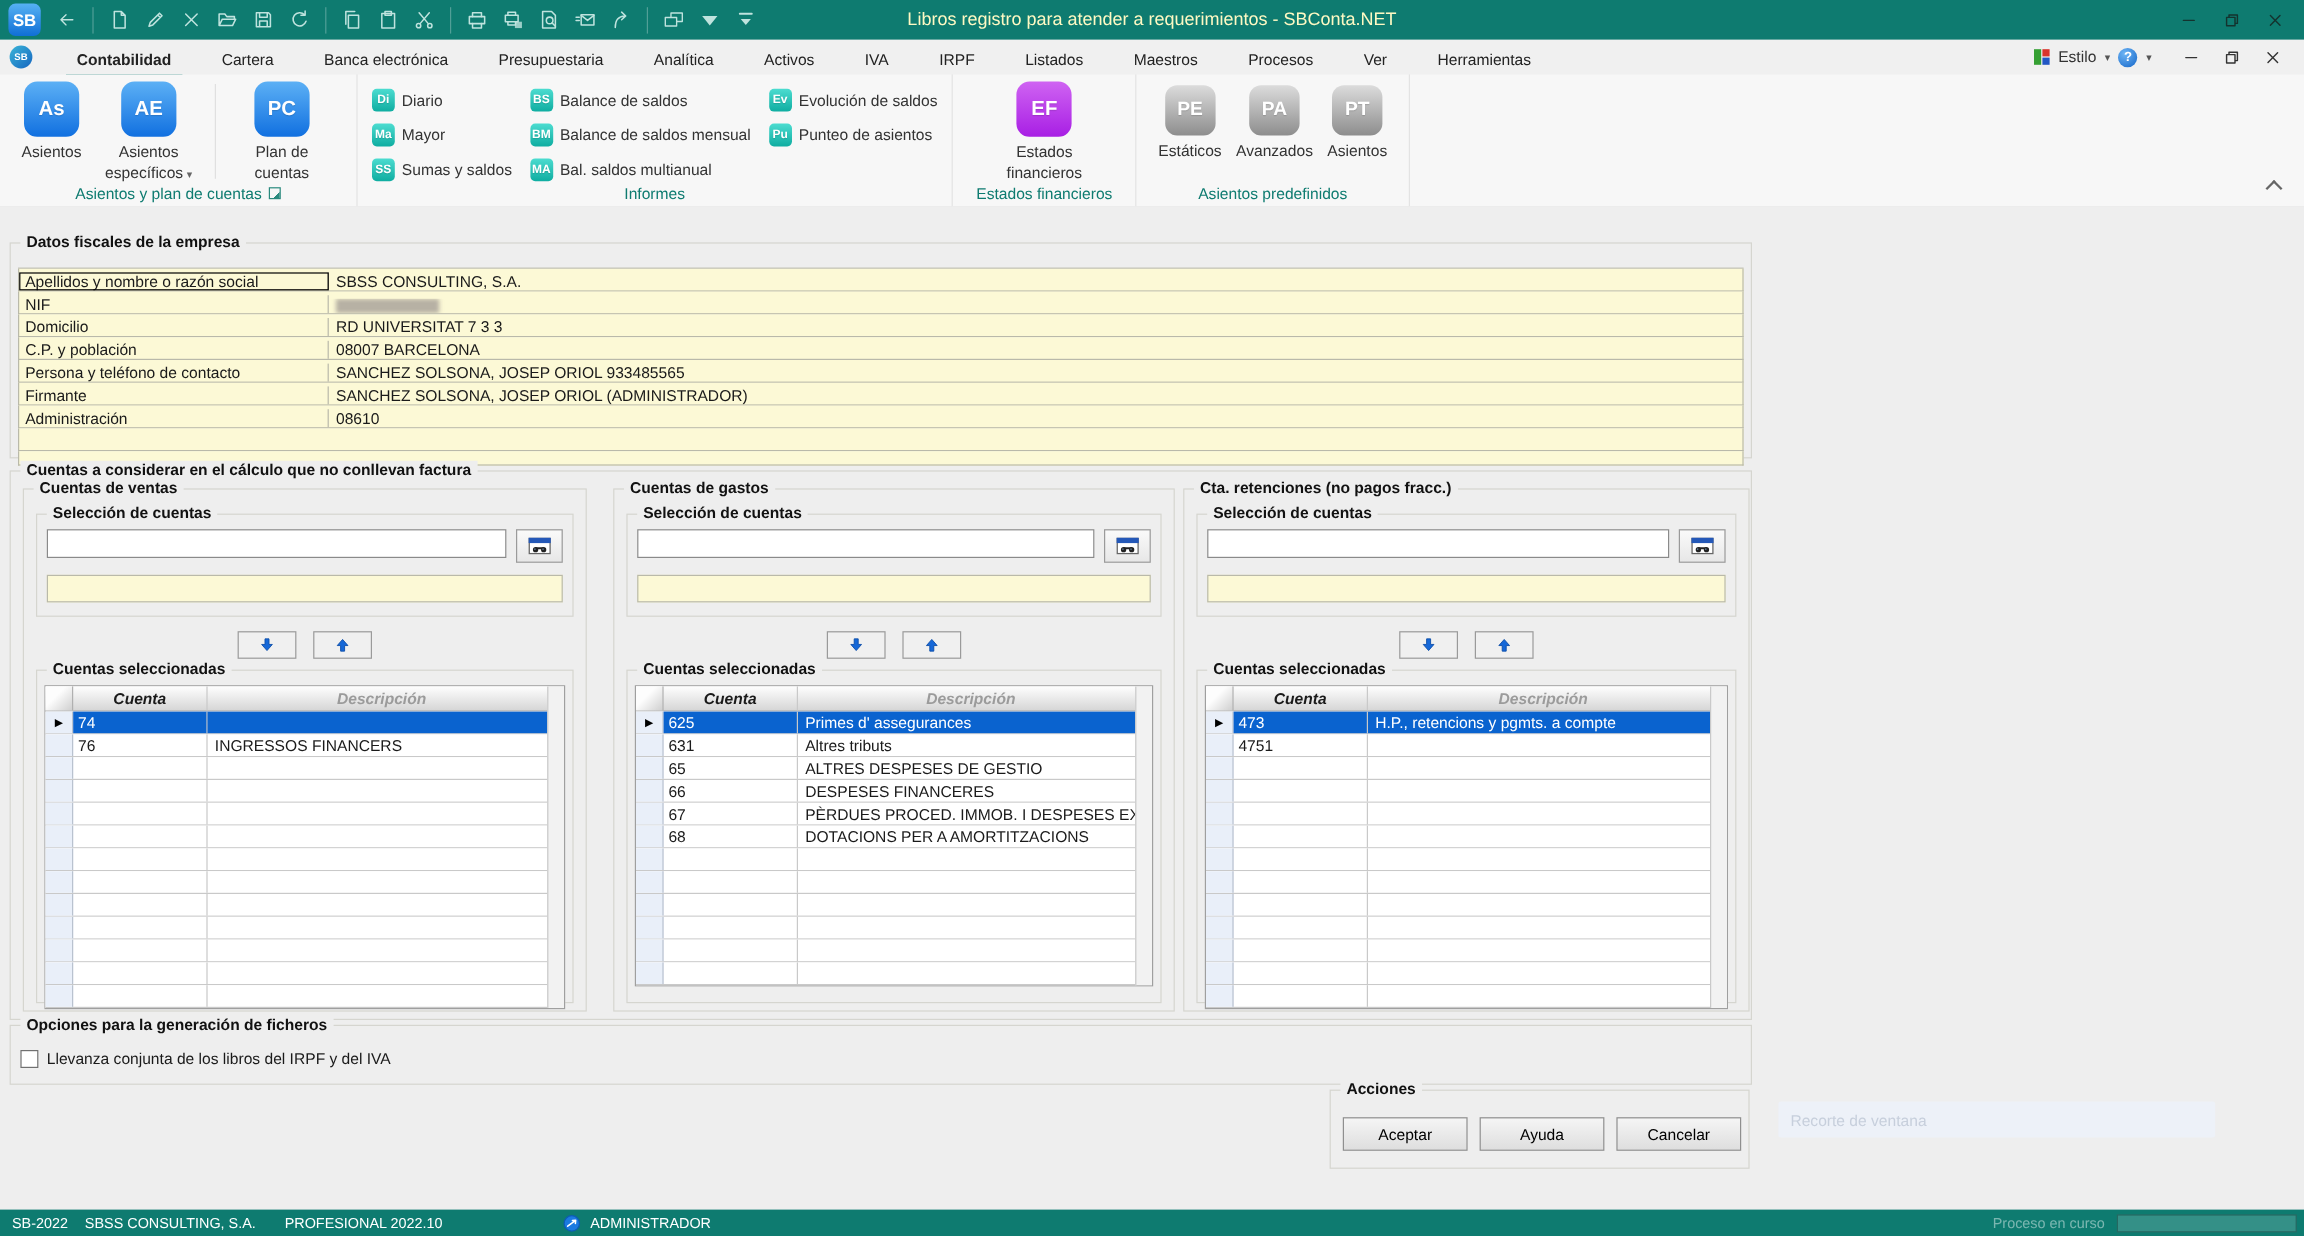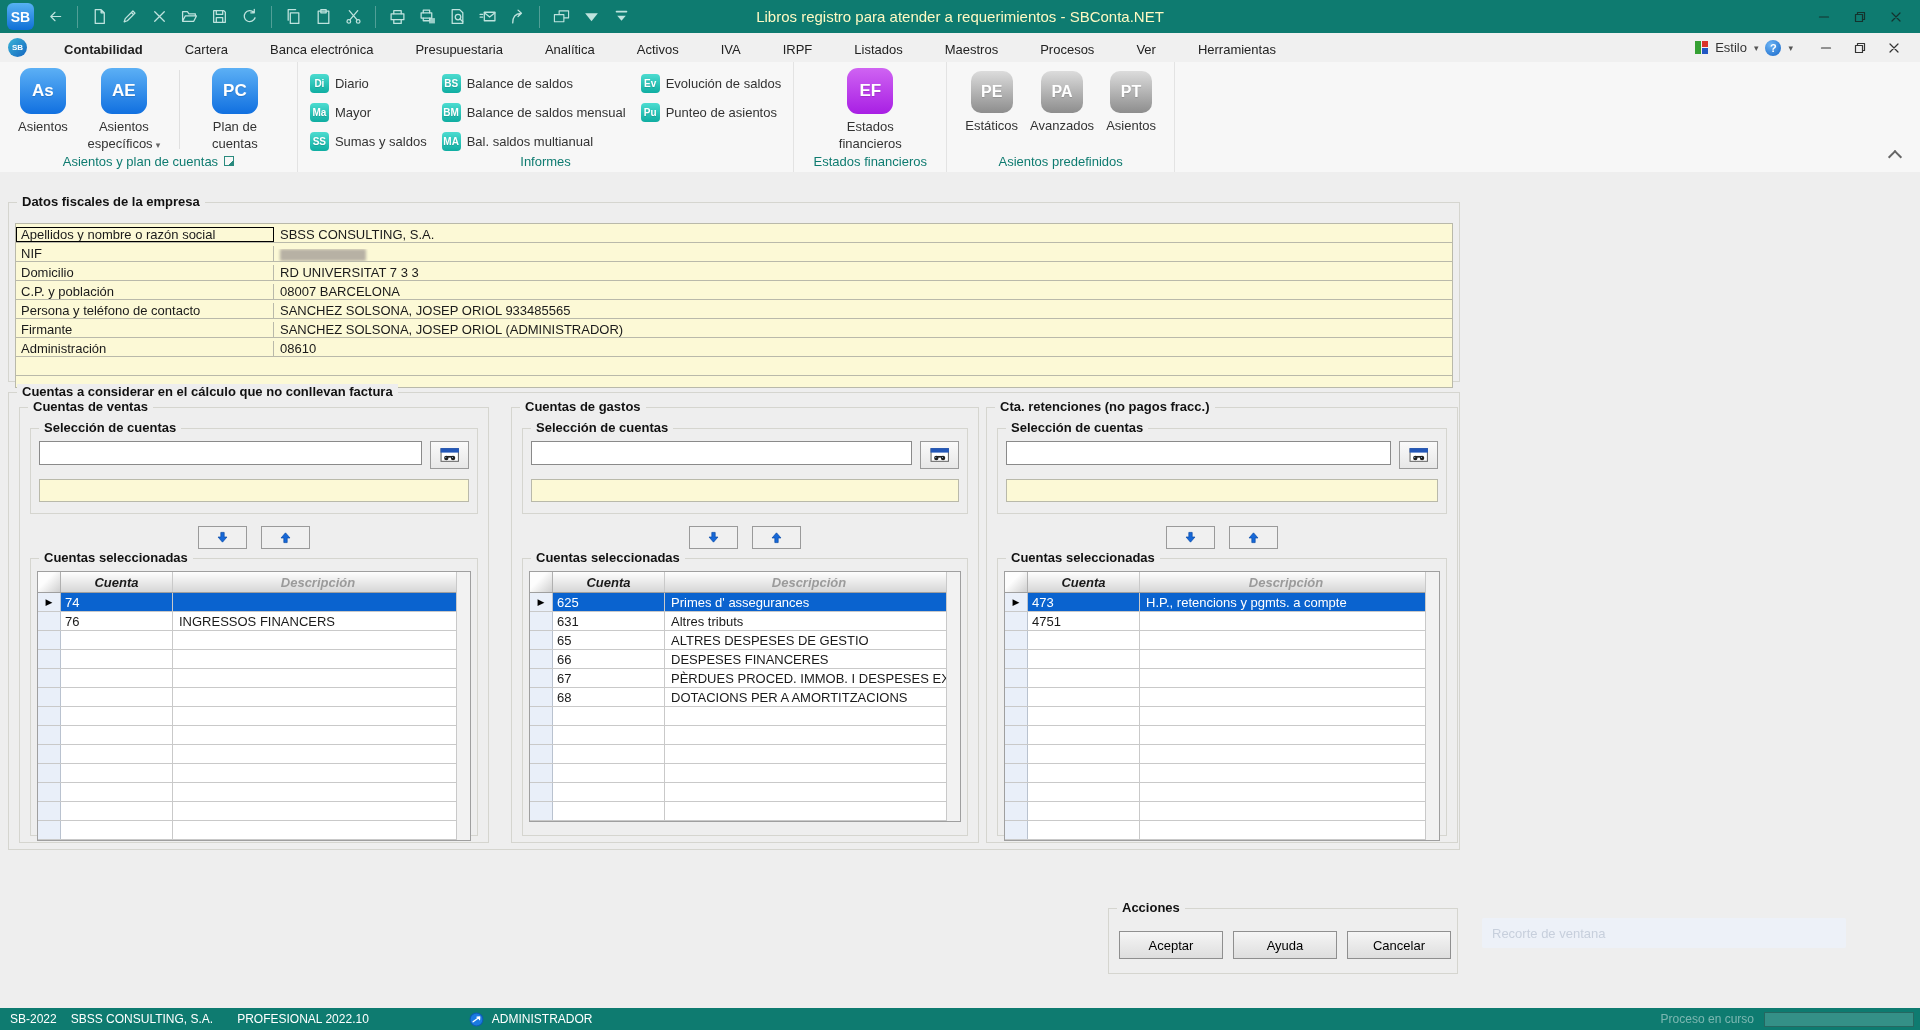--- a/index.html
+++ b/index.html
@@ -751,20 +751,27 @@
                 <div class="c-sel"></div>
                 <div class="c-cuenta"></div>
                 <div class="c-desc"></div>
               </div>
             </div>
           </div>
         </div>
       </div>
   </div>
 
+  <div class="groupbox" style="left:8px;top:682px;width:1450px;height:48px">
+    <span class="legend">Opciones para la generación de ficheros</span>
+    <div class="chk-row">
+      <span class="chk"></span>
+      <span>Llevanza conjunta de los libros del IRPF y del IVA</span>
+    </div>
+  </div>
 
   <div class="groupbox" style="left:1108px;top:736px;width:348px;height:64px">
     <span class="legend">Acciones</span>
     <div class="btn-row" id="action-buttons">
         <button class="abtn">Aceptar</button>
         <button class="abtn">Ayuda</button>
         <button class="abtn">Cancelar</button>
       </div>
   </div>
 

